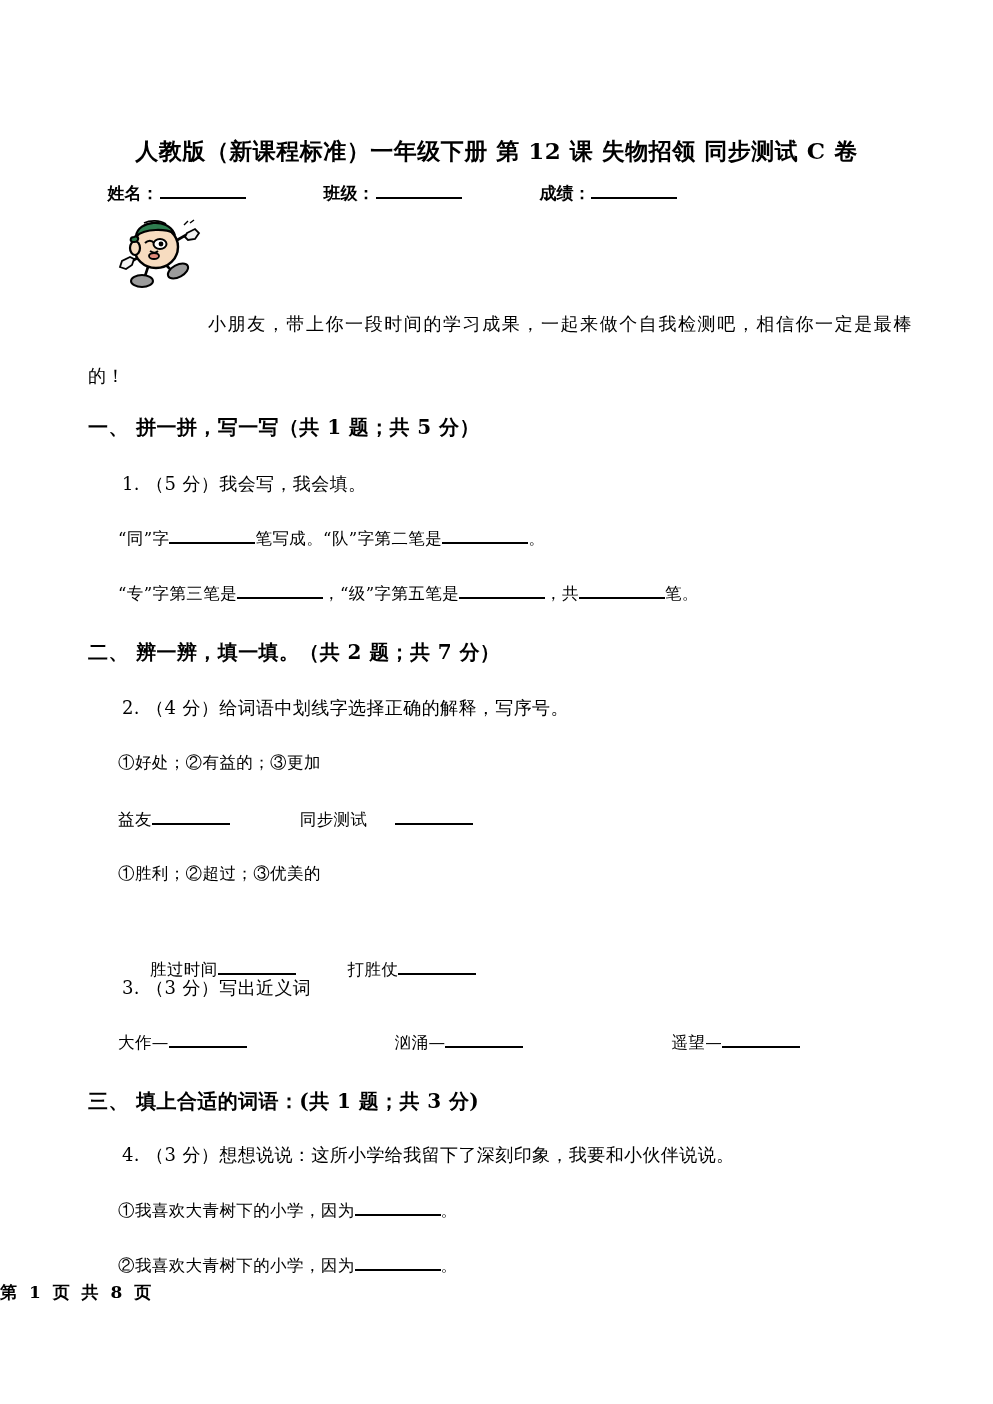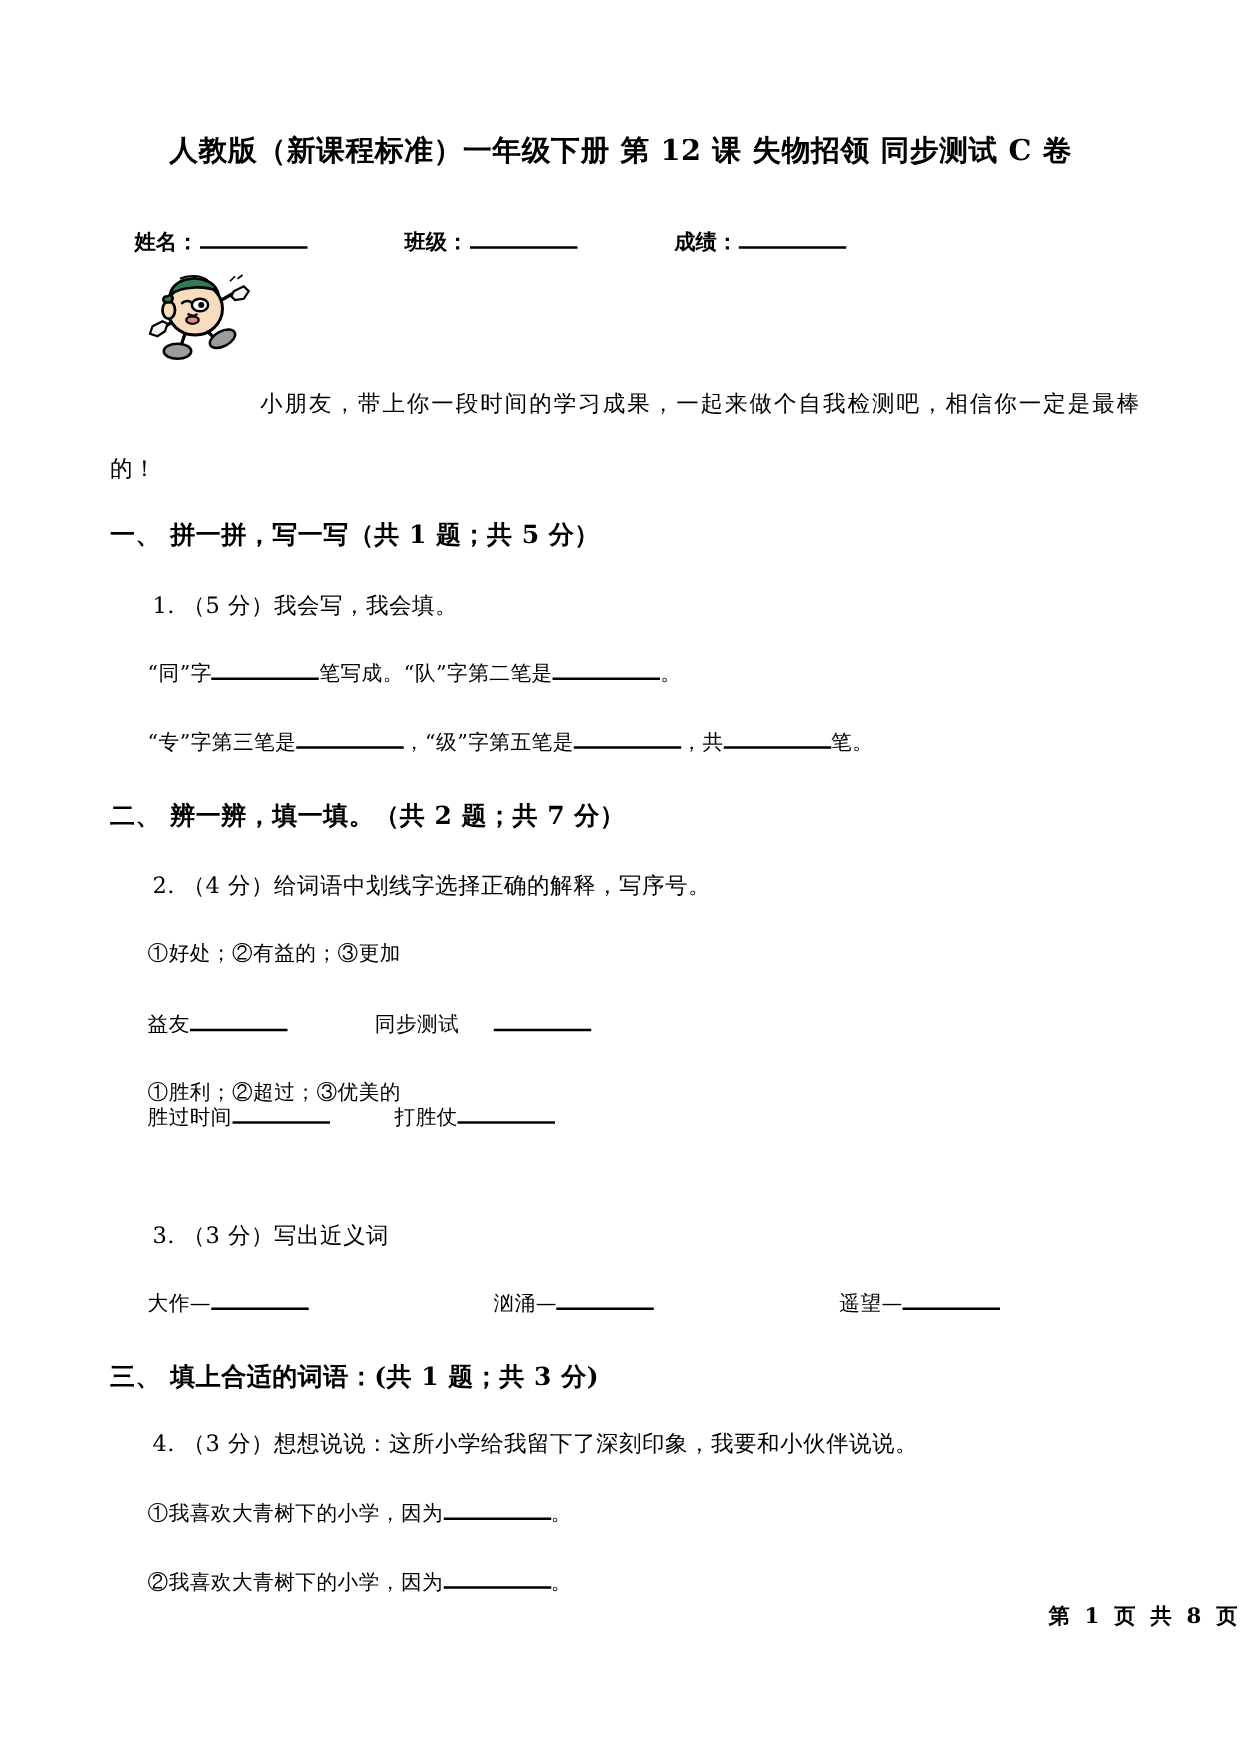--- a/index.html
+++ b/index.html
@@ -19,21 +19,21 @@
     position: relative;
     width: 993px;
     height: 1404px;
     box-sizing: border-box;
   }
 
   
   .doc-title {
     position: absolute;
     left: 0;
-    top: 104px;
+    top: 134px;
     width: 993px;
     text-align: center;
     font-size: 23px;
     font-weight: bold;
     letter-spacing: 0.5px;
     line-height: 34px;
     white-space: nowrap;
   }
 
   
@@ -112,21 +112,21 @@
   .gap-xl { display: inline-block; width: 70px; }
   .gap-xxl { display: inline-block; width: 148px; }
   .gap-md { display: inline-block; width: 28px; }
 
   
   .footer {
     position: absolute;
     left: 0;
     top: 1281px;
     width: 993px;
-    text-align: right;
+    text-align: left;
     font-size: 17px;
     font-weight: bold;
     letter-spacing: 3px;
     white-space: nowrap;
   }
 </style>
 </head>
 <body>
 
 <div class="page">
@@ -198,21 +198,21 @@
   <div class="q-line" style="top:696px;">2.  （4 分）给词语中划线字选择正确的解释，写序号。</div>
 
   <div class="c-line" style="top:752px;">①好处；②有益的；③更加</div>
 
   <div class="c-line" style="top:808px;">
     <span>益友</span><span class="blank-u blank-sm"></span><span class="gap-xl"></span><span>同步测试</span><span class="gap-md"></span><span class="blank-u blank-sm"></span>
   </div>
 
   <div class="c-line" style="top:863px;">①胜利；②超过；③优美的</div>
 
-  <div class="c-line" style="top:882px;">
+  <div class="c-line" style="top:958px;margin-left:32px;">
     <span>胜过时间</span><span class="blank-u blank-sm"></span><span class="gap-lg"></span><span>打胜仗</span><span class="blank-u blank-sm"></span>
   </div>
 
   <div class="q-line" style="top:976px;">3.  （3 分）写出近义词</div>
 
   <div class="c-line" style="top:1031px;">
     <span>大作—</span><span class="blank-u blank-sm"></span><span class="gap-xxl"></span><span>汹涌—</span><span class="blank-u blank-sm"></span><span class="gap-xxl"></span><span>遥望—</span><span class="blank-u blank-sm"></span>
   </div>
 
   <div class="section-head" style="top:1088px;">三、  填上合适的词语：(共 1 题；共 3 分)</div>

